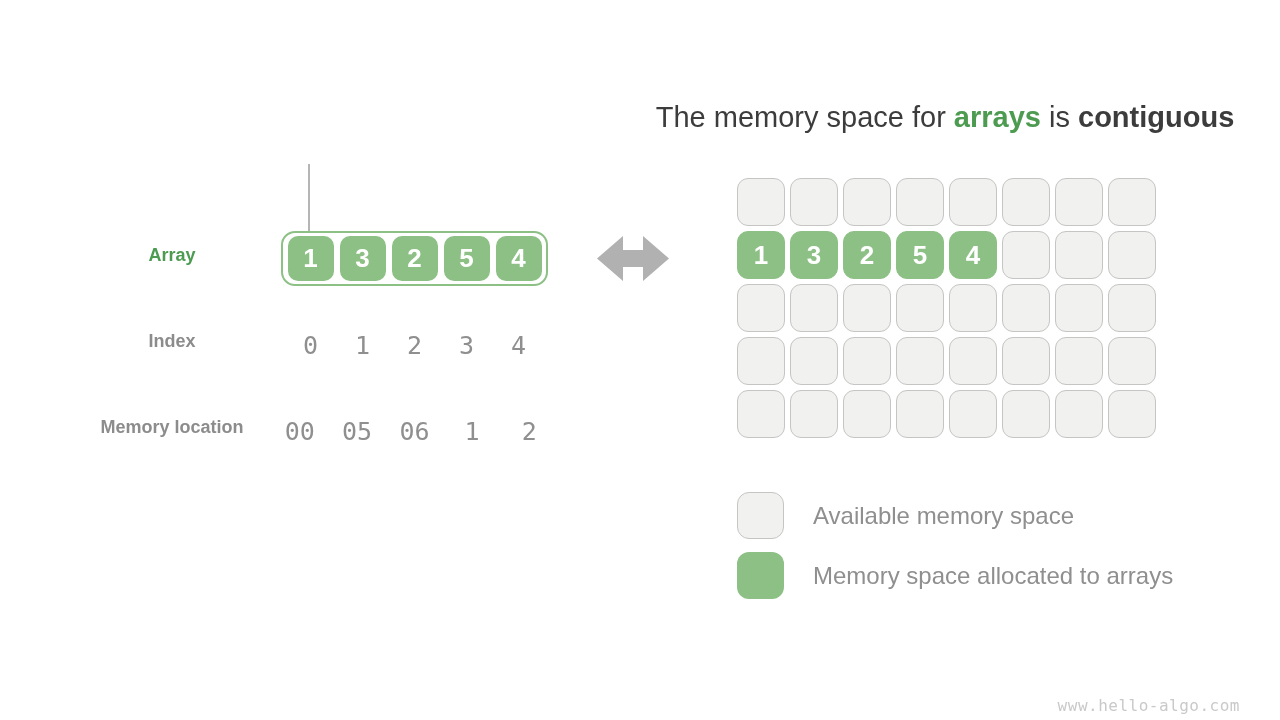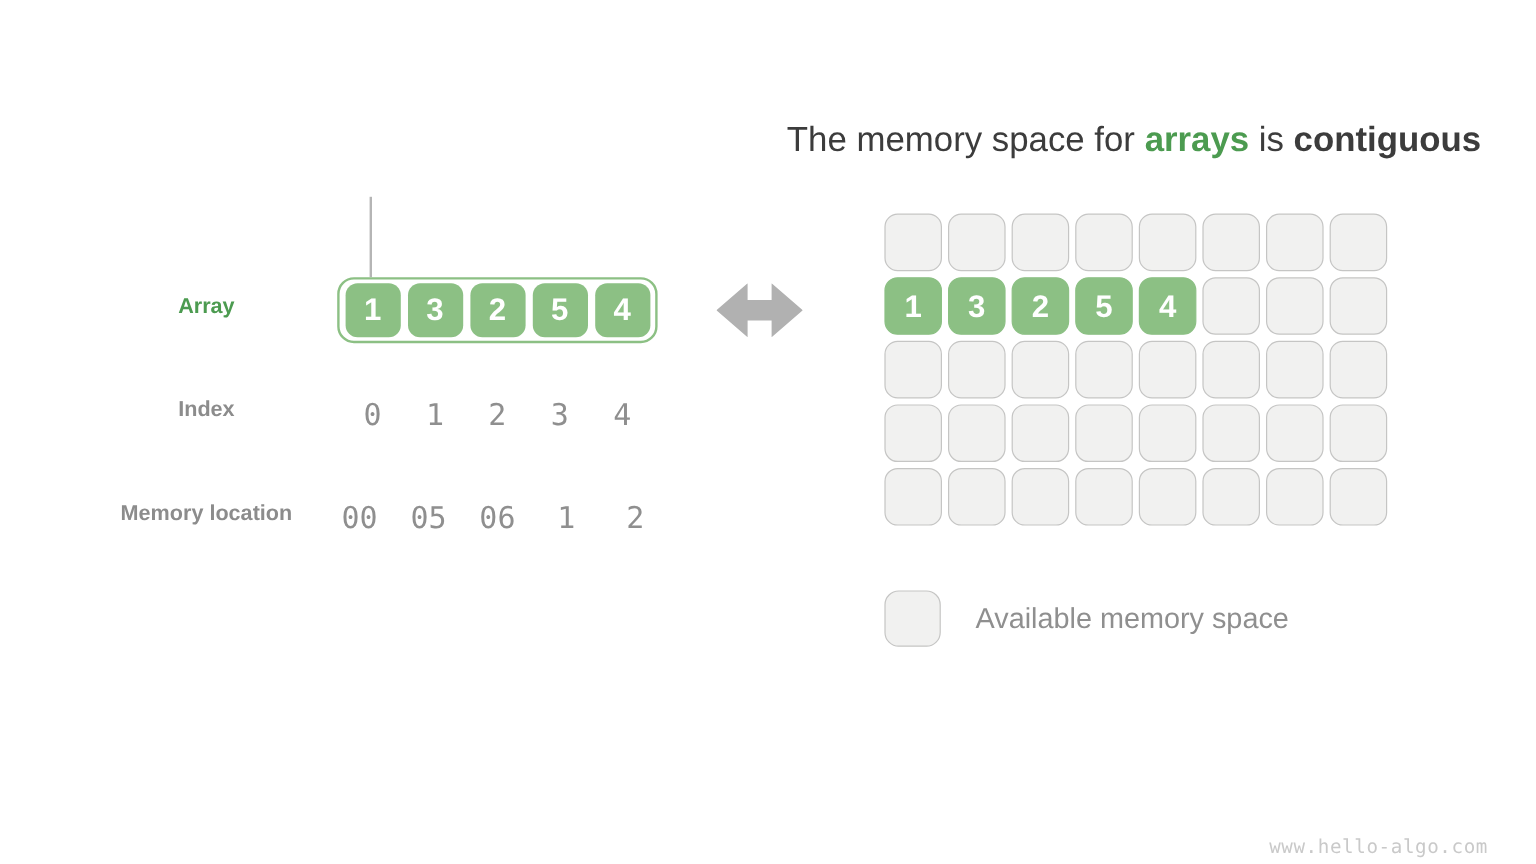--- a/index.html
+++ b/index.html
@@ -181,17 +181,21 @@
       <div class="mem-cell"></div>
       <div class="mem-cell"></div>
       <div class="mem-cell"></div>
     </div>
 
   <div class="legend">
     <div class="legend-row">
       <div class="swatch available"></div>
       <span class="legend-text">Available memory space</span>
     </div>
+    <div class="legend-row">
+      <div class="swatch allocated"></div>
+      <span class="legend-text">Memory space allocated to arrays</span>
+    </div>
   </div>
 
   <div class="watermark mono">www.hello-algo.com</div>
 
 </div>
 
 </body></html>

